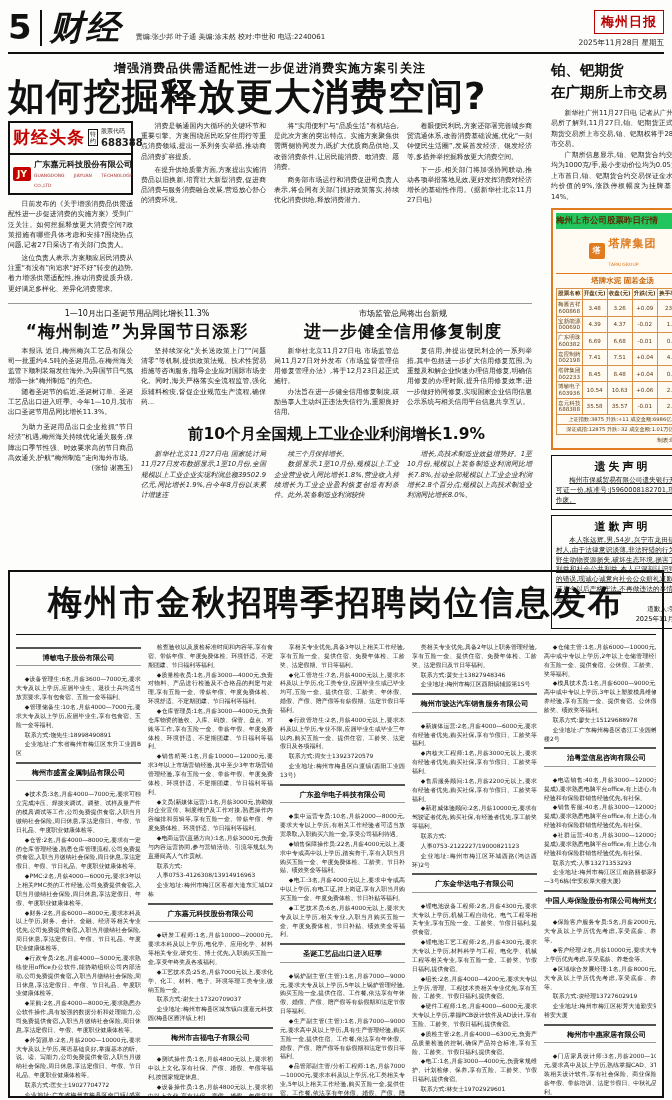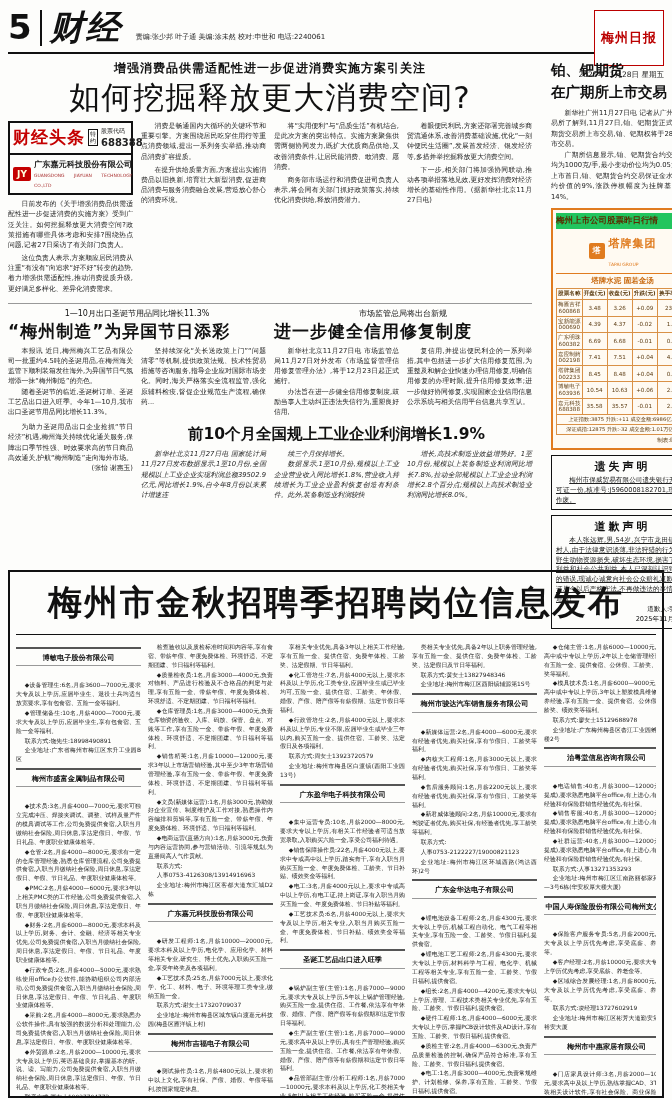--- a/index.html
+++ b/index.html
@@ -8,51 +8,51 @@
   .page { width:672px; height:1100px; background:#fdfdfb; position:relative; overflow:hidden; padding:6px 8px; }
 
   
   .hdr { display:flex; align-items:flex-start; justify-content:space-between; height:48px; border-bottom:2px solid #111; padding:2px 0 0 0; }
   .hdr-left { display:flex; align-items:flex-end; gap:6px; }
   .page-no { font-size:34px; font-weight:bold; line-height:38px; }
   .hdr-bar { width:2px; height:36px; background:#111; margin:0 2px; }
   .section-name { font-size:34px; font-weight:900; line-height:38px; letter-spacing:2px;font-style:italic; }
   .credits { font-size:7px; color:#222; margin:0 0 4px 8px; align-self:flex-end; white-space:nowrap; }
   .hdr-right { text-align:right; padding-top:2px; }
-  .masthead { display:inline-block; background:#fff; border:1px solid #b00; color:#b00; font-weight:900; font-size:13px; padding:18px 6px; letter-spacing:1px; }
+  .masthead { display:inline-block; background:#fff; border:1px solid #b00; color:#b00; font-weight:900; font-size:13px; padding:2px 6px; letter-spacing:1px; }
   .date-line { font-size:7.5px; margin-top:4px; color:#222; }
 
   
   .upper { display:flex; gap:19px; margin-top:4px; height:506px; }
   .upper-left { width:524px; }
   .right-rail { width:143px; flex:none; }
 
   .kicker { text-align:center; font-size:12px; font-weight:bold; letter-spacing:1px; margin-top:2px; }
-  .main-title { text-align:center; font-size:31px; font-weight:400; letter-spacing:1px; line-height:36px; margin:2px 0 6px 0; }
+  .main-title { text-align:left; font-size:37px; font-weight:700; letter-spacing:1px; line-height:36px; margin:2px 0 6px 0; }
 
   .lead-cols { display:flex; gap:8px; }
   .lead-col { width:125px; flex:none; font-size:6.8px; line-height:1.5; text-align:justify; color:#222; }
   .lead-col p { text-indent:2em; margin-bottom:3px; }
 
   .promo-box { border:2px solid #111; margin-bottom:4px; }
   .promo-top { display:flex; align-items:center; border-bottom:2px solid #111; padding:2px 3px; gap:3px; }
   .promo-brand { color:#c40000; font-size:17px; font-weight:900; letter-spacing:1px; white-space:nowrap; }
   .promo-tag { font-size:6px; border:1px solid #111; padding:1px; line-height:1.1; width:12px; text-align:center; }
   .promo-code { font-size:10px; font-weight:bold; }
   .promo-codewrap { font-size:6px; }
   .promo-bottom { display:flex; align-items:center; gap:3px; padding:3px; }
   .promo-logo { width:18px; height:14px; background:#c40000; border-radius:2px; color:#ffd; font-size:9px; font-weight:900; text-align:center; line-height:14px; flex:none; }
   .promo-co { font-size:8.2px; font-weight:900; white-space:nowrap; }
   .promo-co-en { font-size:4.5px; color:#a33; }
 
   
   .mid-band { display:flex; gap:8px; margin-top:6px; border-top:1px solid #999; padding-top:4px; }
   .mid-art { width:258px; }
   .mid-kicker { text-align:center; font-size:8px; margin-bottom:1px; }
-  .mid-title { text-align:left; font-size:17px; font-weight:900; letter-spacing:1px; margin-bottom:3px; }
+  .mid-title { text-align:center; font-size:17px; font-weight:900; letter-spacing:1px; margin-bottom:3px; }
   .mid-cols { display:flex; gap:8px; }
   .mid-col { width:125px; flex:none; font-size:6.8px; line-height:1.5; text-align:justify; color:#222; }
   .mid-col p { text-indent:2em; }
 
   .lower-band { display:flex; gap:8px; margin-top:5px; }
   .cont-col { width:125px; flex:none; font-size:6.8px; line-height:1.5; text-align:justify; color:#222; }
   .profit-art { width:391px; }
   .profit-title { text-align:center; font-size:15.5px; font-weight:900; margin:2px 0 4px 0; }
   .profit-cols { display:flex; gap:8px; }
   .profit-col { width:125px; flex:none; font-size:6.8px; line-height:1.5; text-align:justify; color:#222; }
@@ -81,21 +81,21 @@
   .notice-title { text-align:center; font-size:11px; font-weight:900; letter-spacing:3px; margin-bottom:2px; }
   .notice-body { font-size:6.6px; line-height:1.5; text-align:justify; color:#222; }
   .notice-body p { text-indent:2em;text-decoration:underline; }
   .notice-sign { font-size:6.6px; text-align:right; line-height:1.5; }
 
   
   .jobs-box { border:2px solid #111; margin-top:6px; height:528px; padding:4px 6px; overflow:hidden; }
   .jobs-title { text-align:center; font-size:34px; font-weight:900; letter-spacing:2px; margin:4px 0 8px 0; border-bottom:1px solid #111; padding-bottom:8px; }
   .jobs-cols { display:flex; gap:7px; height:454px; overflow:hidden; }
   .jobs-col { width:125px; flex:none; overflow:hidden; }
-  .company-hd { text-align:center; font-weight:900; font-size:7.2px; padding:4px 0 3px 0; border-top:2px solid #555; border-bottom:1px solid #999; margin:4px 0 15px 0; line-height:1.3; }
+  .company-hd { text-align:center; font-weight:900; font-size:7.2px; padding:4px 0 3px 0; border-top:2px solid #555; border-bottom:1px solid #999; margin:4px 0 9px 0; line-height:1.3; }
   .job-text { font-size:5.9px; line-height:1.5; text-align:justify; color:#222; }
   .job-text p { text-indent:1.5em; margin-bottom:1px; }
 </style>
 </head>
 <body>
 
 <div class="page">
 
   <div class="hdr">
     <div class="hdr-left">

